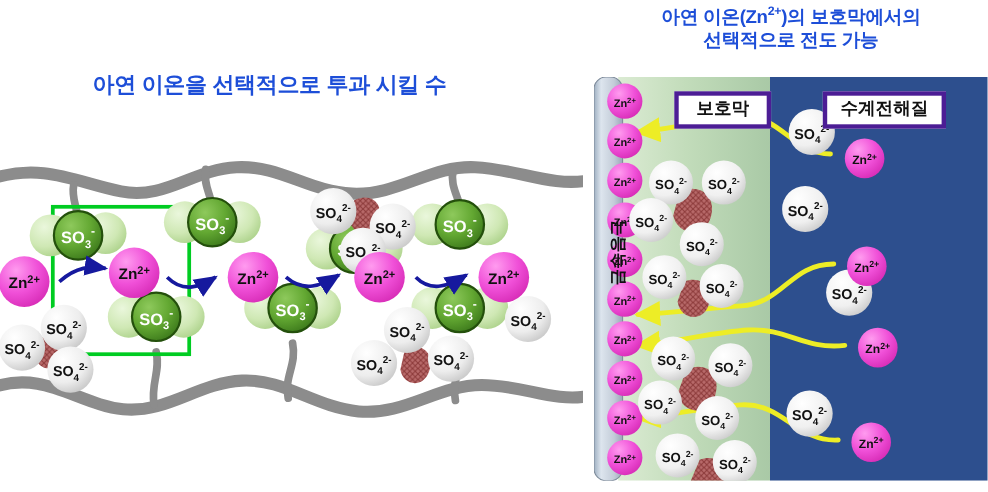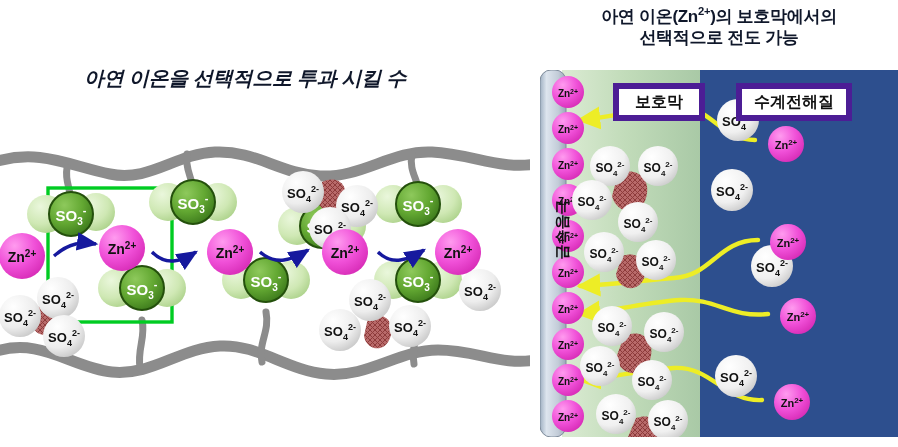--- a/index.html
+++ b/index.html
@@ -1,39 +1,39 @@
 <!DOCTYPE html>
 <html><head>
 <meta charset="utf-8">
 <style>
   html,body{margin:0;padding:0;background:#ffffff;}
   body{width:898px;height:447px;position:relative;overflow:hidden;
        font-family:"Liberation Sans","DejaVu Sans",sans-serif;}
   .root{position:absolute;inset:0;}
 
   
-  .title{position:absolute;text-align:center;font-weight:bold;color:#0f172a;
+  .title{position:absolute;text-align:center;font-weight:bold;color:#1d4ed8;
          line-height:1.28;letter-spacing:-0.3px;}
-  #left-title{left:10px;top:66px;width:470px;font-size:20px;font-style:italic;}
+  #left-title{left:10px;top:66px;width:470px;font-size:20px;}
   #right-title{left:540px;top:4px;width:358px;font-size:17px;}
   .title .ln{display:block;}
 
   
   #left-panel{position:absolute;left:0px;top:140px;width:530px;height:255px;}
   #left-svg{position:absolute;left:0;top:0;}
 
   
   #right-panel{position:absolute;left:540px;top:70px;width:358px;height:367px;}
   #right-svg{position:absolute;left:0;top:0;}
 
-  .boxlabel{position:absolute;background:#ffffff;border:6px solid #4c1d95;
+  .boxlabel{position:absolute;background:#ffffff;border:4px solid #4c1d95;
             font-weight:bold;color:#111;text-align:center;
             font-size:16px;line-height:26px;height:26px;}
   #label-membrane{left:73px;top:13px;width:80px;}
-  #label-electrolyte{left:196px;top:13px;width:104px;}
+  #label-electrolyte{left:208px;top:13px;width:104px;font-family:Liberation Mono, monospace;}
 
   #label-anode{position:absolute;left:-20px;top:150px;width:84px;
       transform:rotate(-90deg);transform-origin:center center;
       font-size:15px;font-weight:bold;color:#111;text-align:center;
       letter-spacing:0px;white-space:nowrap;}
 </style>
 </head>
 <body>
 
 <div class="root">

